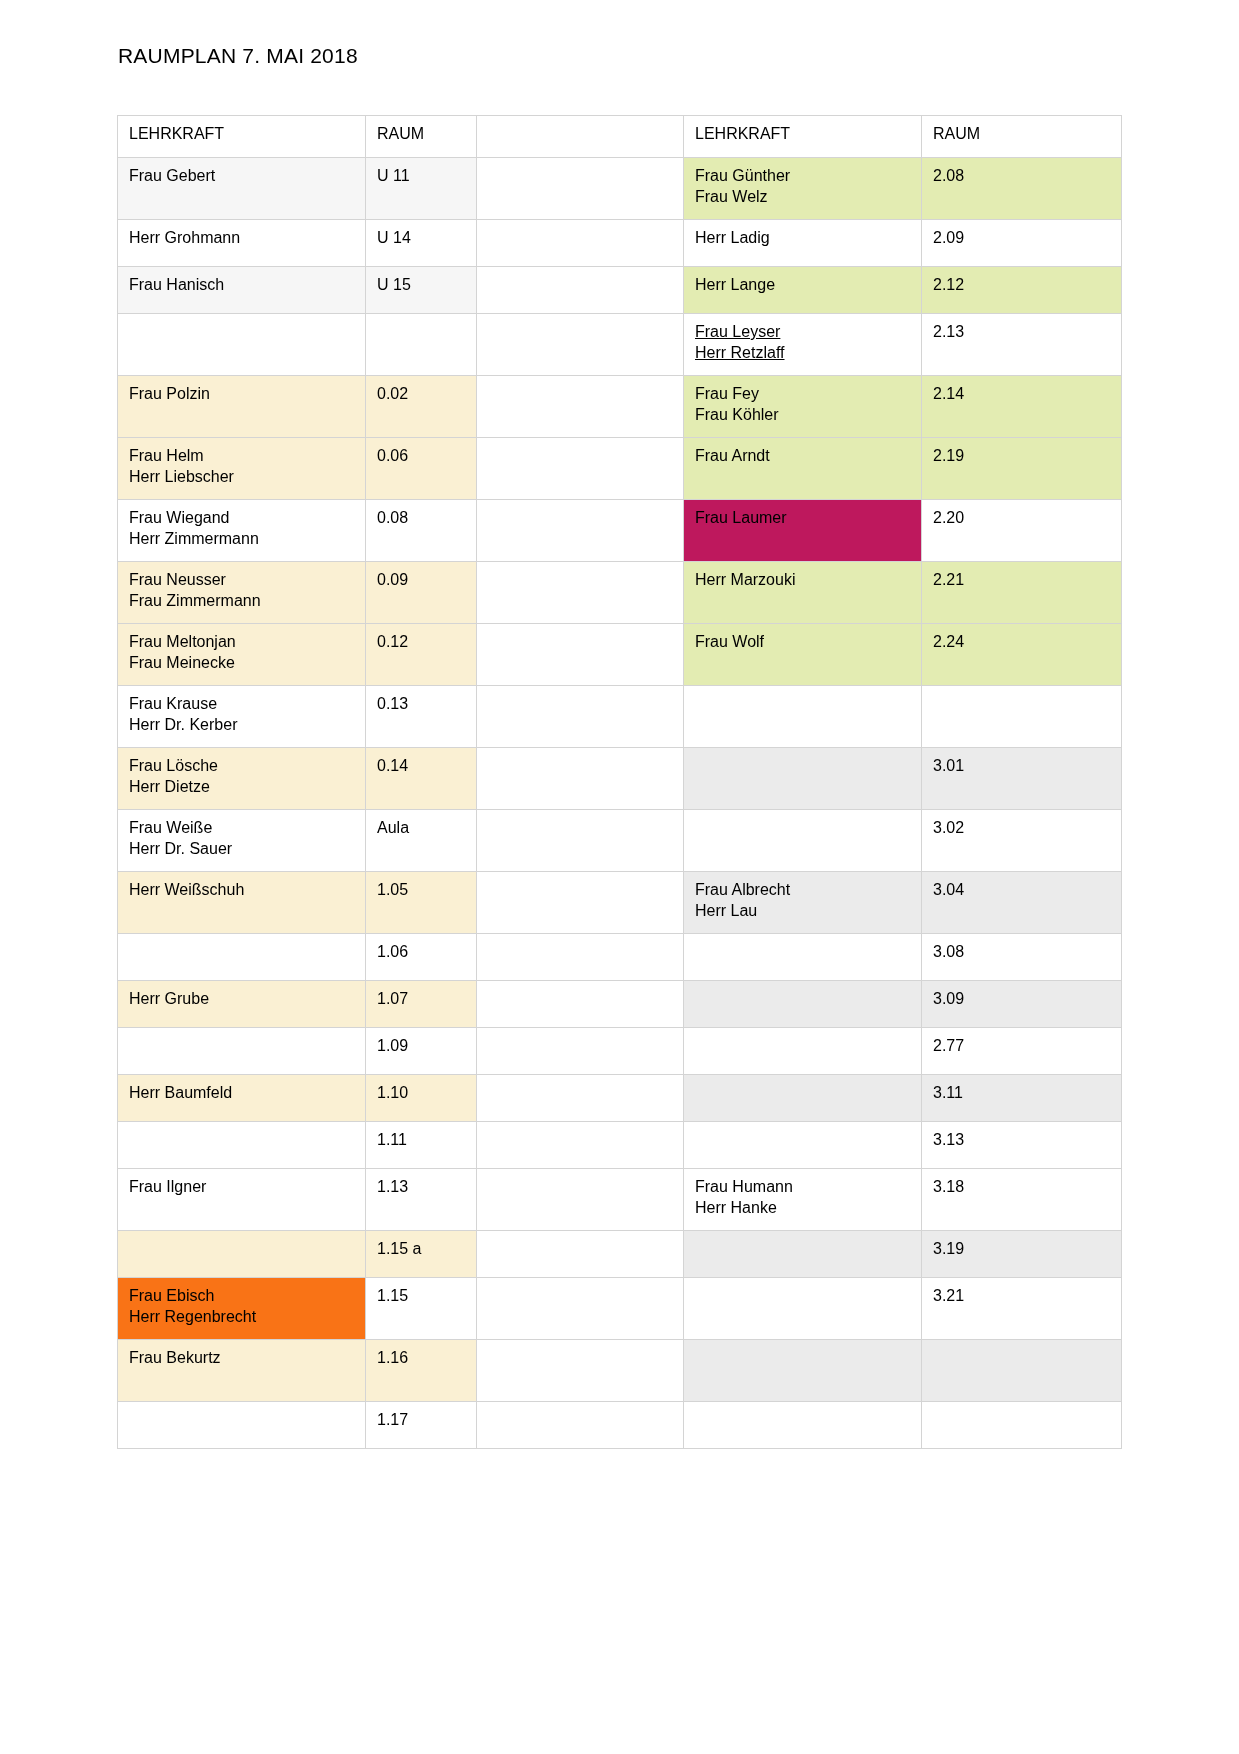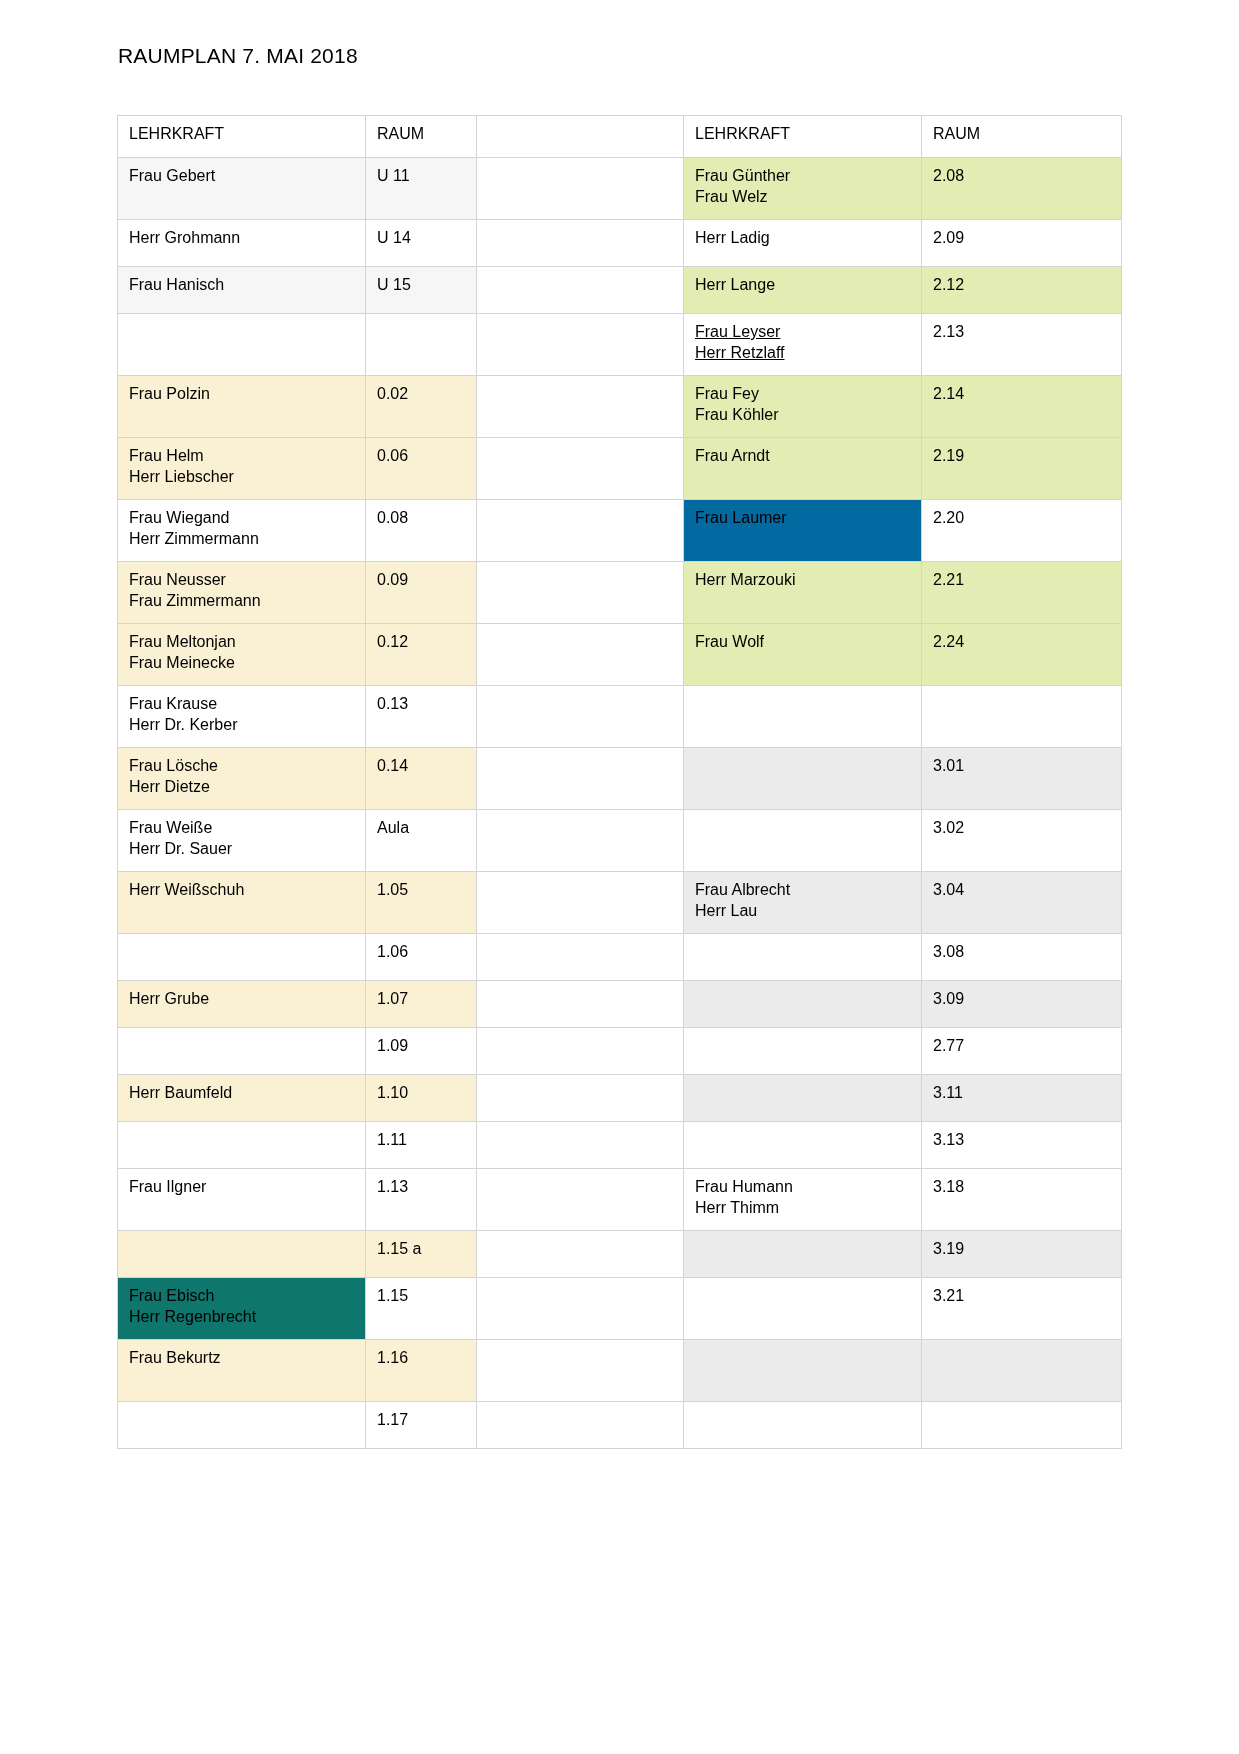--- a/index.html
+++ b/index.html
@@ -144,21 +144,21 @@
         </td>
         <td style="background: rgb(227, 236, 178);">2.19</td>
       </tr>
       <tr class="tall">
         <td style="background: rgb(255, 255, 255);">
           <div class="name-line">Frau Wiegand</div>
           <div class="name-line">Herr Zimmermann</div>
         </td>
         <td style="background: rgb(255, 255, 255);">0.08</td>
         <td></td>
-        <td style="background: #0369a1;">
+        <td style="background: #be185d;">
           <div class="name-line">Frau Laumer</div>
         </td>
         <td style="background: rgb(255, 255, 255);">2.20</td>
       </tr>
       <tr class="tall">
         <td style="background: rgb(250, 240, 211);">
           <div class="name-line">Frau Neusser</div>
           <div class="name-line">Frau Zimmermann</div>
         </td>
         <td style="background: rgb(250, 240, 211);">0.09</td>
@@ -262,33 +262,33 @@
         <td style="background: rgb(255, 255, 255);">3.13</td>
       </tr>
       <tr class="tall">
         <td style="background: rgb(255, 255, 255);">
           <div class="name-line">Frau Ilgner</div>
         </td>
         <td style="background: rgb(255, 255, 255);">1.13</td>
         <td></td>
         <td style="background: rgb(255, 255, 255);">
           <div class="name-line">Frau Humann</div>
-          <div class="name-line">Herr Thimm</div>
+          <div class="name-line">Herr Hanke</div>
         </td>
         <td style="background: rgb(255, 255, 255);">3.18</td>
       </tr>
       <tr class="short">
         <td style="background: rgb(250, 240, 211);"></td>
         <td style="background: rgb(250, 240, 211);">1.15 a</td>
         <td></td>
         <td style="background: rgb(235, 235, 235);"></td>
         <td style="background: rgb(235, 235, 235);">3.19</td>
       </tr>
       <tr class="tall">
-        <td style="background: #0f766e;">
+        <td style="background: #f97316;">
           <div class="name-line">Frau Ebisch</div>
           <div class="name-line">Herr Regenbrecht</div>
         </td>
         <td style="background: rgb(255, 255, 255);">1.15</td>
         <td></td>
         <td style="background: rgb(255, 255, 255);"></td>
         <td style="background: rgb(255, 255, 255);">3.21</td>
       </tr>
       <tr class="tall">
         <td style="background: rgb(250, 240, 211);">

